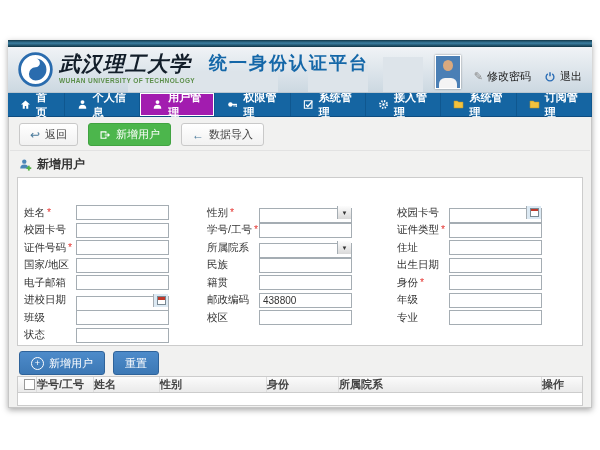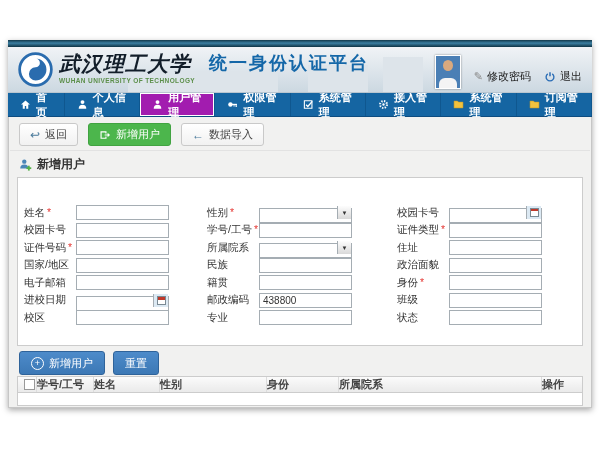--- a/index.html
+++ b/index.html
@@ -281,21 +281,21 @@
             </div>
             <div class="fcell">
               <span class="flabel"><span>国家/地区</span></span>
               <input class="inp" type="text" style="">
             </div>
             <div class="fcell">
               <span class="flabel"><span>民族</span></span>
               <input class="inp" type="text" style="">
             </div>
             <div class="fcell">
-              <span class="flabel"><span>政治面貌</span></span>
+              <span class="flabel"><span>出生日期</span></span>
               <input class="inp" type="text" style="">
             </div>
             <div class="fcell">
               <span class="flabel"><span>电子邮箱</span></span>
               <input class="inp" type="text" style="">
             </div>
             <div class="fcell">
               <span class="flabel"><span>籍贯</span></span>
               <input class="inp" type="text" style="">
             </div>
@@ -307,20 +307,24 @@
               <span class="flabel"><span>进校日期</span></span>
               <span class="ctlwrap"><input class="inp" style=""><span class="datebtn">
                   <span class="cal"></span>
                 </span></span>
             </div>
             <div class="fcell">
               <span class="flabel"><span>邮政编码</span></span>
               <input class="inp" type="text" value="438800" style="">
             </div>
             <div class="fcell">
+              <span class="flabel"><span>年级</span></span>
+              <input class="inp" type="text" style="">
+            </div>
+            <div class="fcell">
               <span class="flabel"><span>班级</span></span>
               <input class="inp" type="text" style="">
             </div>
             <div class="fcell">
               <span class="flabel"><span>校区</span></span>
               <input class="inp" type="text" style="">
             </div>
             <div class="fcell">
               <span class="flabel"><span>专业</span></span>
               <input class="inp" type="text" style="">

